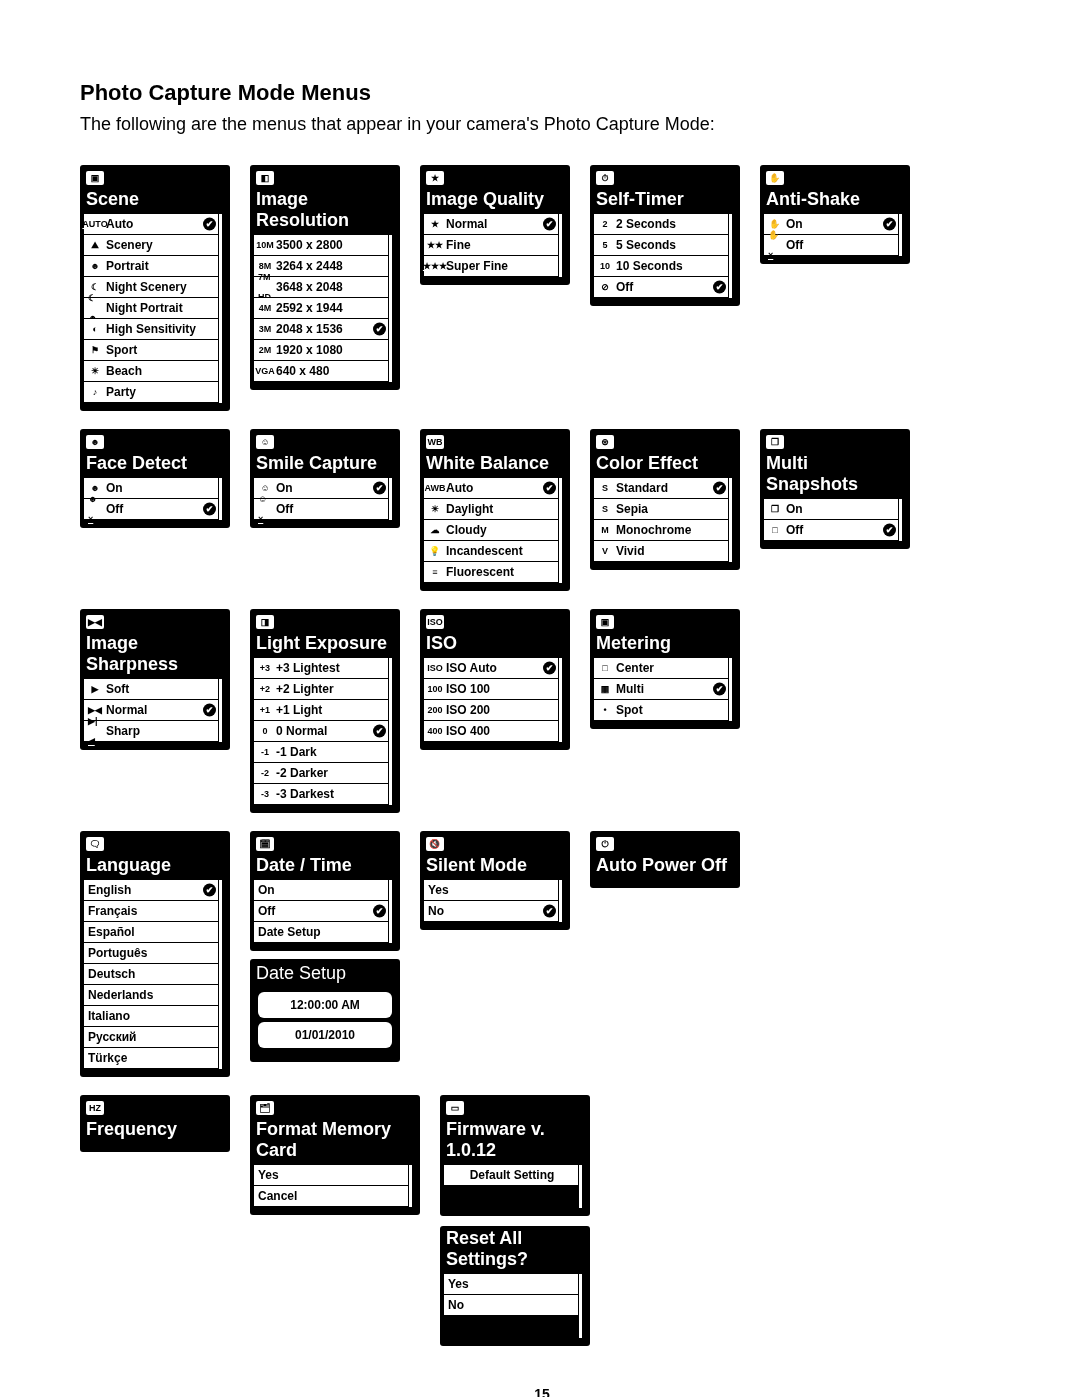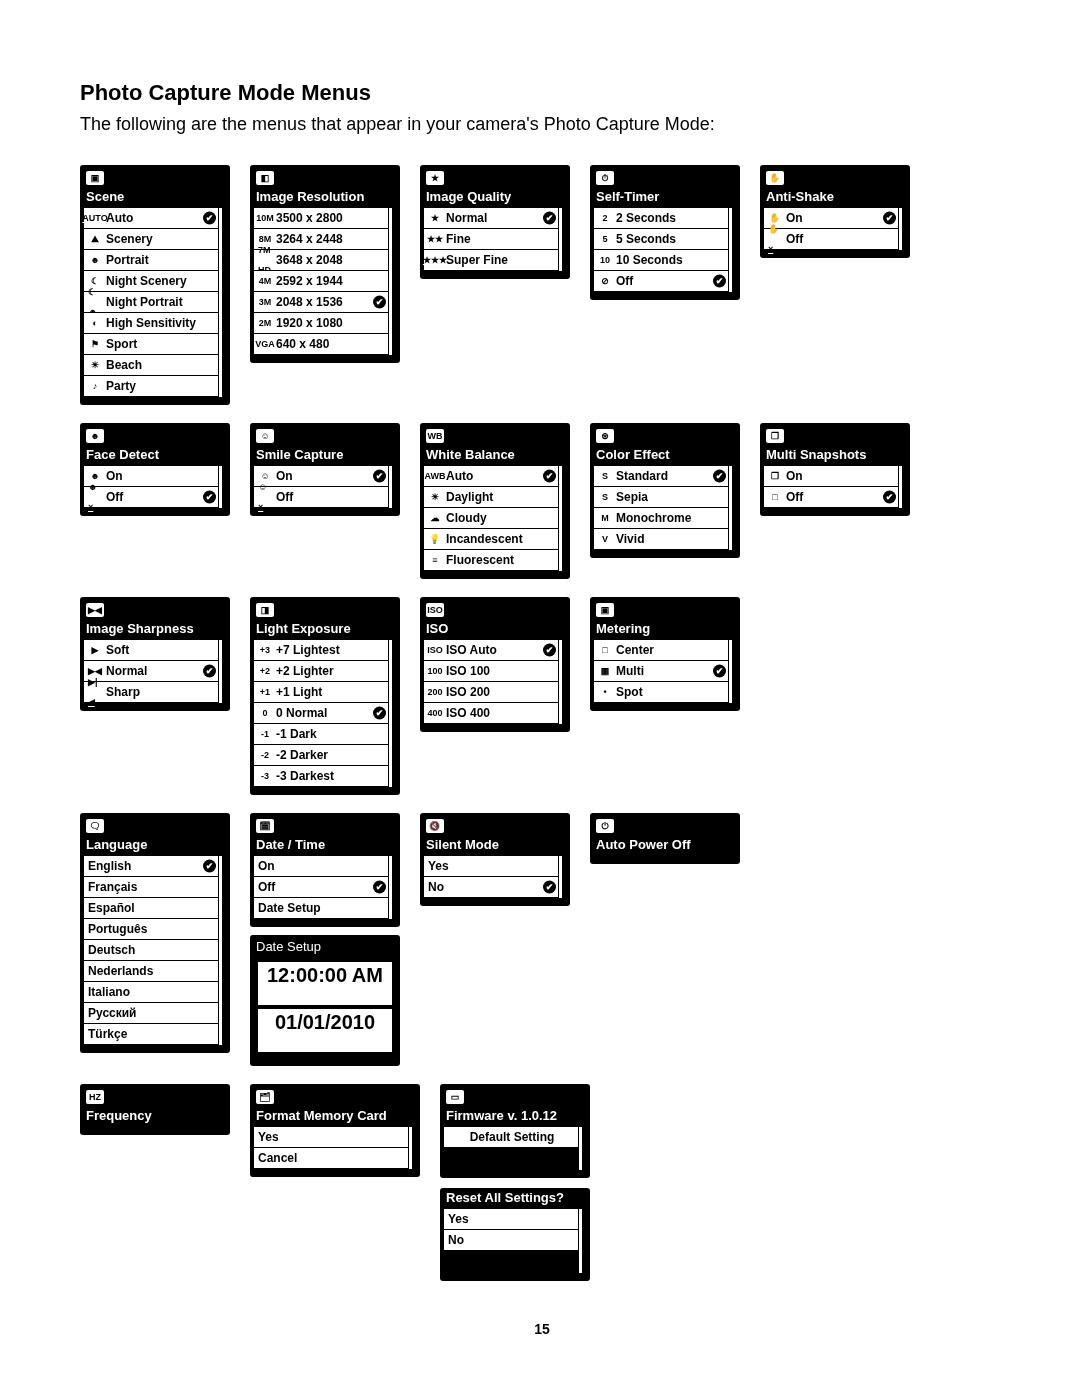--- a/index.html
+++ b/index.html
@@ -59,21 +59,21 @@
     border-radius: 2px;
     display: flex;
     align-items: center;
     justify-content: center;
     color: #000;
     font-size: 9px;
     font-weight: bold;
   }
   .menu-title {
     padding: 2px 6px 4px 6px;
-    font-size: 13px;
+    font-size: 18px;
   }
   .items {
     display: flex;
     flex-direction: column;
     gap: 0;
   }
   .item {
     background: #fff;
     color: #000;
     margin: 0 4px;
@@ -136,26 +136,27 @@
     border-radius: 3px;
     width: 150px;
     margin-top: 8px;
     padding-bottom: 10px;
   }
   .date-popup .menu-title { padding-top: 4px; }
   .date-popup .time, .date-popup .date {
     background: #fff;
     color: #000;
     margin: 4px 8px;
-    height: 43px;
+    height: 26px;
     line-height: 26px;
     text-align: center;
-    font-size: 20px;
+    font-size: 12px;
     font-weight: bold;
     position: relative;
+    border-radius: 6px;
   }
   .blackbox {
     background:#000;
     height: 22px;
     margin: 0 4px;
   }
   .page-number {
     text-align: center;
     font-size: 14px;
     margin-top: 40px;
@@ -482,21 +483,21 @@
         <div style="display: flex; flex-direction: column;">
           <div class="menu-box">
             <div class="menu-icon-row">
               <div class="menu-icon">◨</div>
             </div>
             <div class="menu-title">Light Exposure</div>
             <div class="items-wrap">
               <div class="items">
                 <div class="item">
                   <span class="ico">+3</span>
-                  <span>+7 Lightest</span>
+                  <span>+3 Lightest</span>
                 </div>
                 <div class="item">
                   <span class="ico">+2</span>
                   <span>+2 Lighter</span>
                 </div>
                 <div class="item">
                   <span class="ico">+1</span>
                   <span>+1 Light</span>
                 </div>
                 <div class="item selected">

